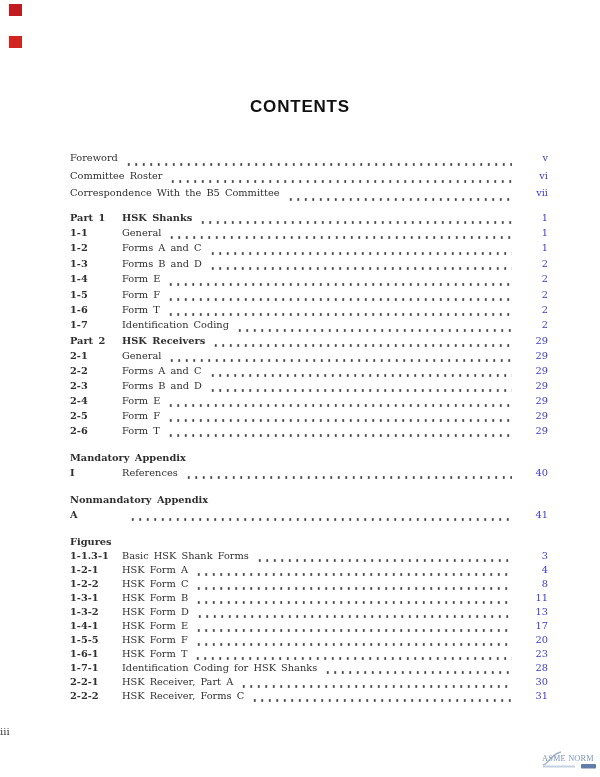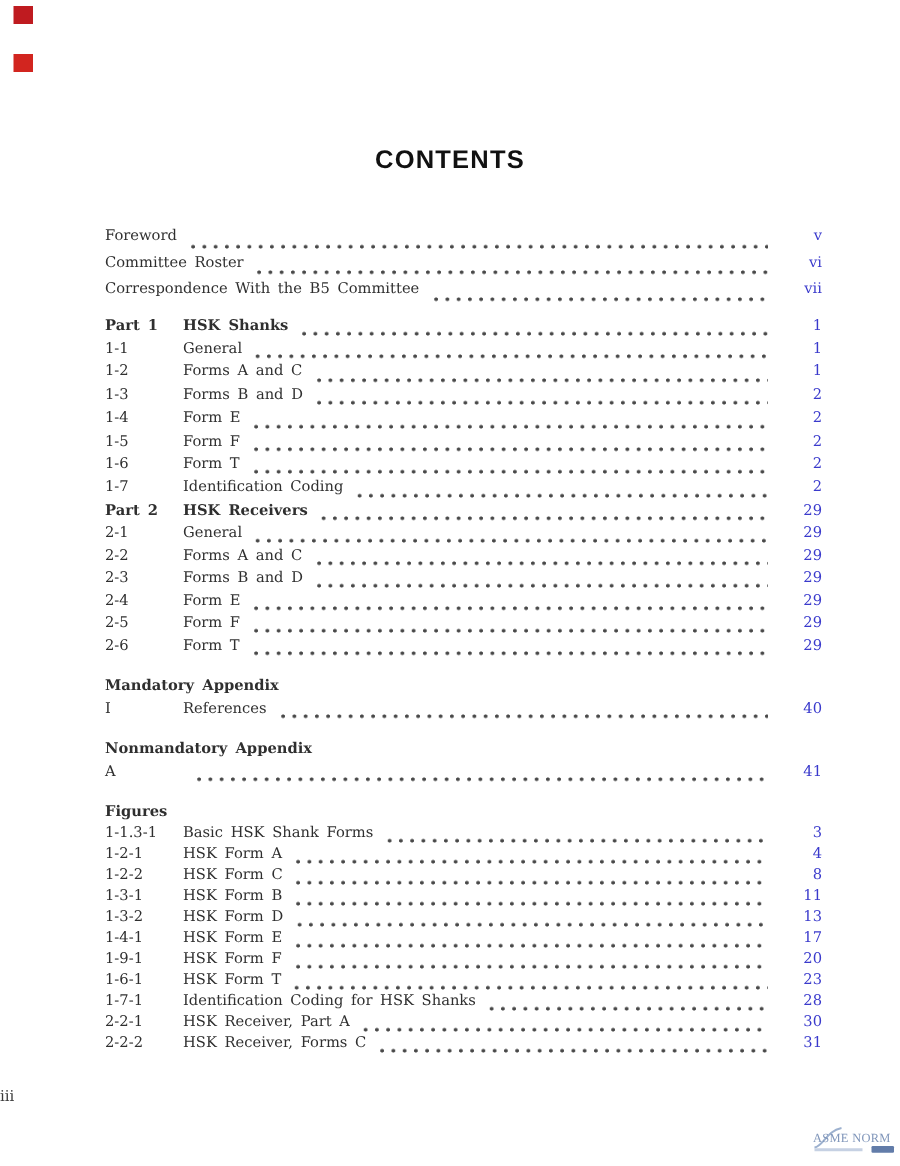--- a/index.html
+++ b/index.html
@@ -14,21 +14,21 @@
 
   h1.title {
     margin:97px 0 0 0; text-align:center;
     font-family:"Liberation Sans", sans-serif; font-weight:bold;
     font-size:17px; line-height:20px; letter-spacing:0.8px; color:#111;
   }
 
   .toc { margin:14px 52px 0 70px; font-size:9.8px; word-spacing:2px; }
 
   .row { display:flex; align-items:baseline; }
-  .lbl { flex:none; width:52px; white-space:nowrap; }
+  .lbl { flex:none; width:52px; white-space:nowrap;font-weight:bold; }
   .ttl { flex:none; white-space:nowrap; }
   .dots {
     flex:1; align-self:flex-end; height:5px; margin:0 10px 0 7px;
     background-image:radial-gradient(circle, #484848 1.05px, transparent 1.4px);
     background-size:7.5px 3px; background-repeat:repeat-x; background-position:0 1px;
   }
   .pg { flex:none; width:26px; text-align:right; color:#3a3acc; }
   .row.bold .lbl, .row.bold .ttl { font-weight:bold; }
 
   .front { margin-top:32px; }
@@ -241,21 +241,21 @@
           <span class="dots"></span>
           <span class="pg">13</span>
         </div>
           <div class="row">
           <span class="lbl">1-4-1</span>
           <span class="ttl">HSK Form E</span>
           <span class="dots"></span>
           <span class="pg">17</span>
         </div>
           <div class="row">
-          <span class="lbl">1-9-1</span>
+          <span class="lbl">1-5-5</span>
           <span class="ttl">HSK Form F</span>
           <span class="dots"></span>
           <span class="pg">20</span>
         </div>
           <div class="row">
           <span class="lbl">1-6-1</span>
           <span class="ttl">HSK Form T</span>
           <span class="dots"></span>
           <span class="pg">23</span>
         </div>

